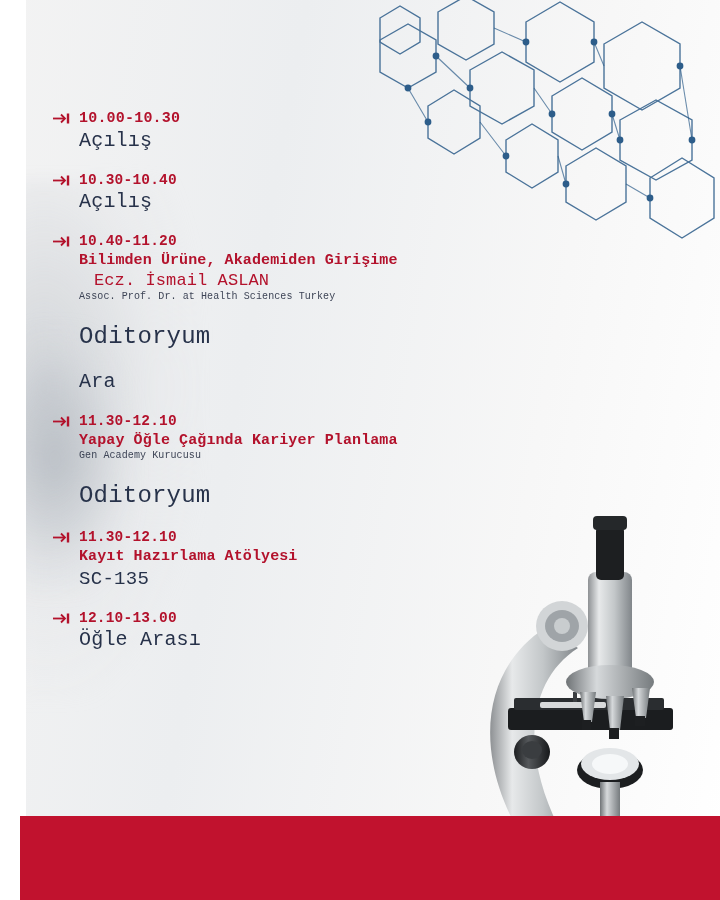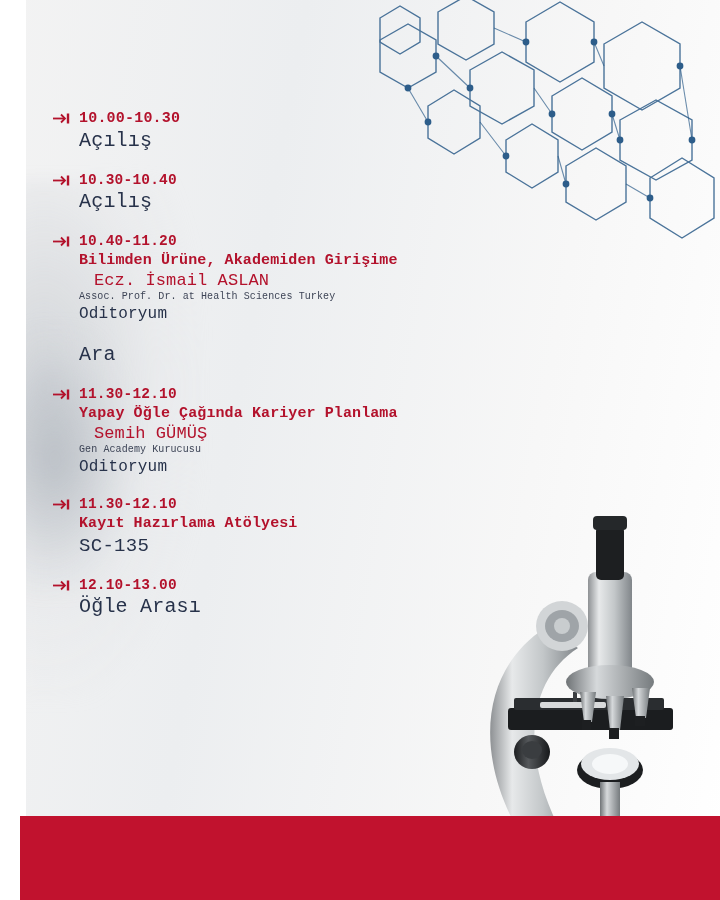--- a/index.html
+++ b/index.html
@@ -132,23 +132,23 @@
   }
   .affiliation {
     color: #3d4456;
     font-size: 10px;
     margin-left: 27px;
     margin-top: 1px;
     letter-spacing: 0.1px;
   }
   .room {
     color: #27324a;
-    font-size: 16px;
-    margin-left: 27px;
-    margin-top: 3px;
+    font-size: 24px;
+    margin-left: 27px;
+    margin-top: 21px;
     letter-spacing: 0.2px;
   }
   .room-code {
     color: #27324a;
     font-size: 19px;
     margin-left: 27px;
     margin-top: 3px;
     letter-spacing: 0.3px;
   }
   
@@ -281,21 +281,20 @@
               <g stroke="#b3122c" stroke-width="1.8" fill="none">
                 <line x1="1" y1="6.5" x2="13" y2="6.5"></line>
                 <polyline points="9,2.5 13,6.5 9,10.5"></polyline>
                 <line x1="16" y1="1.5" x2="16" y2="11.5" stroke-width="2.4"></line>
               </g>
             </svg>
         </span>
         <span class="time">11.30-12.10</span>
       </div>
       <div class="session-title">Yapay Öğle Çağında Kariyer Planlama</div>
-      <div class="speaker">Semih GÜMÜŞ</div>
       <div class="affiliation">Gen Academy Kurucusu</div>
       <div class="room">Oditoryum</div>
     </div>
 
     <div class="block">
       <div class="time-row">
         <span class="arrow-icon">
           <svg width="20" height="13" viewBox="0 0 20 13">
               <g stroke="#b3122c" stroke-width="1.8" fill="none">
                 <line x1="1" y1="6.5" x2="13" y2="6.5"></line>

